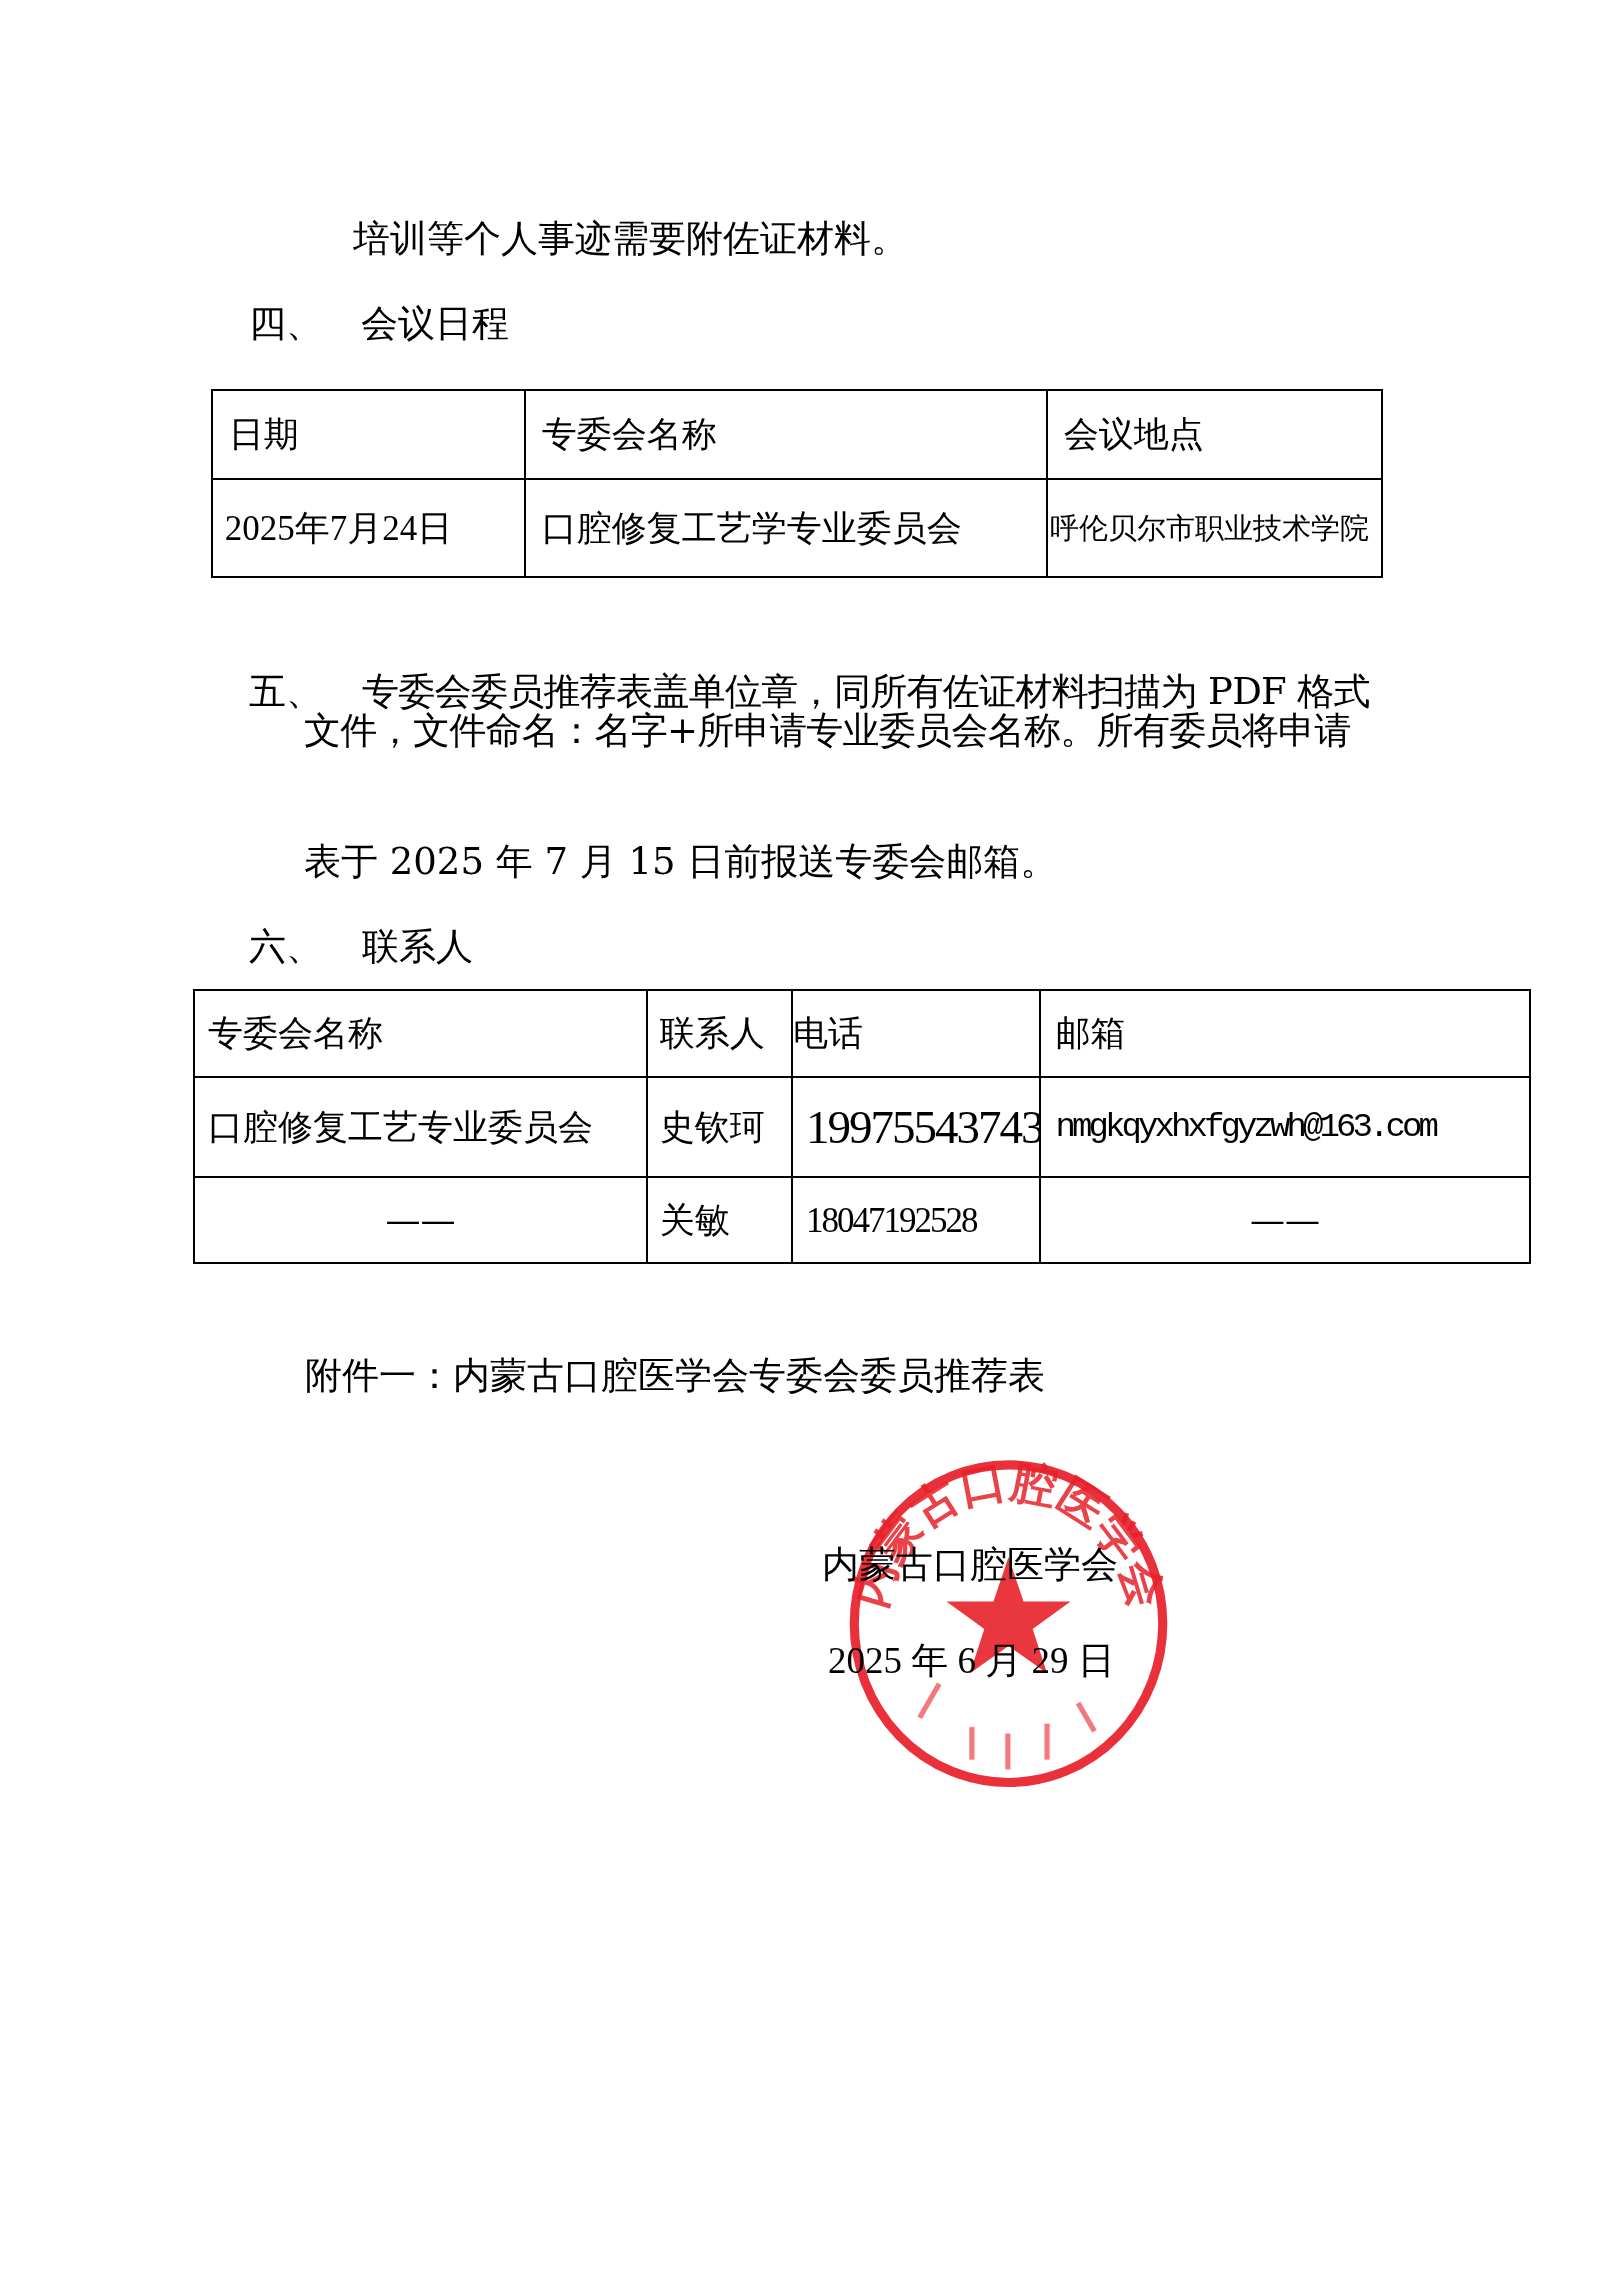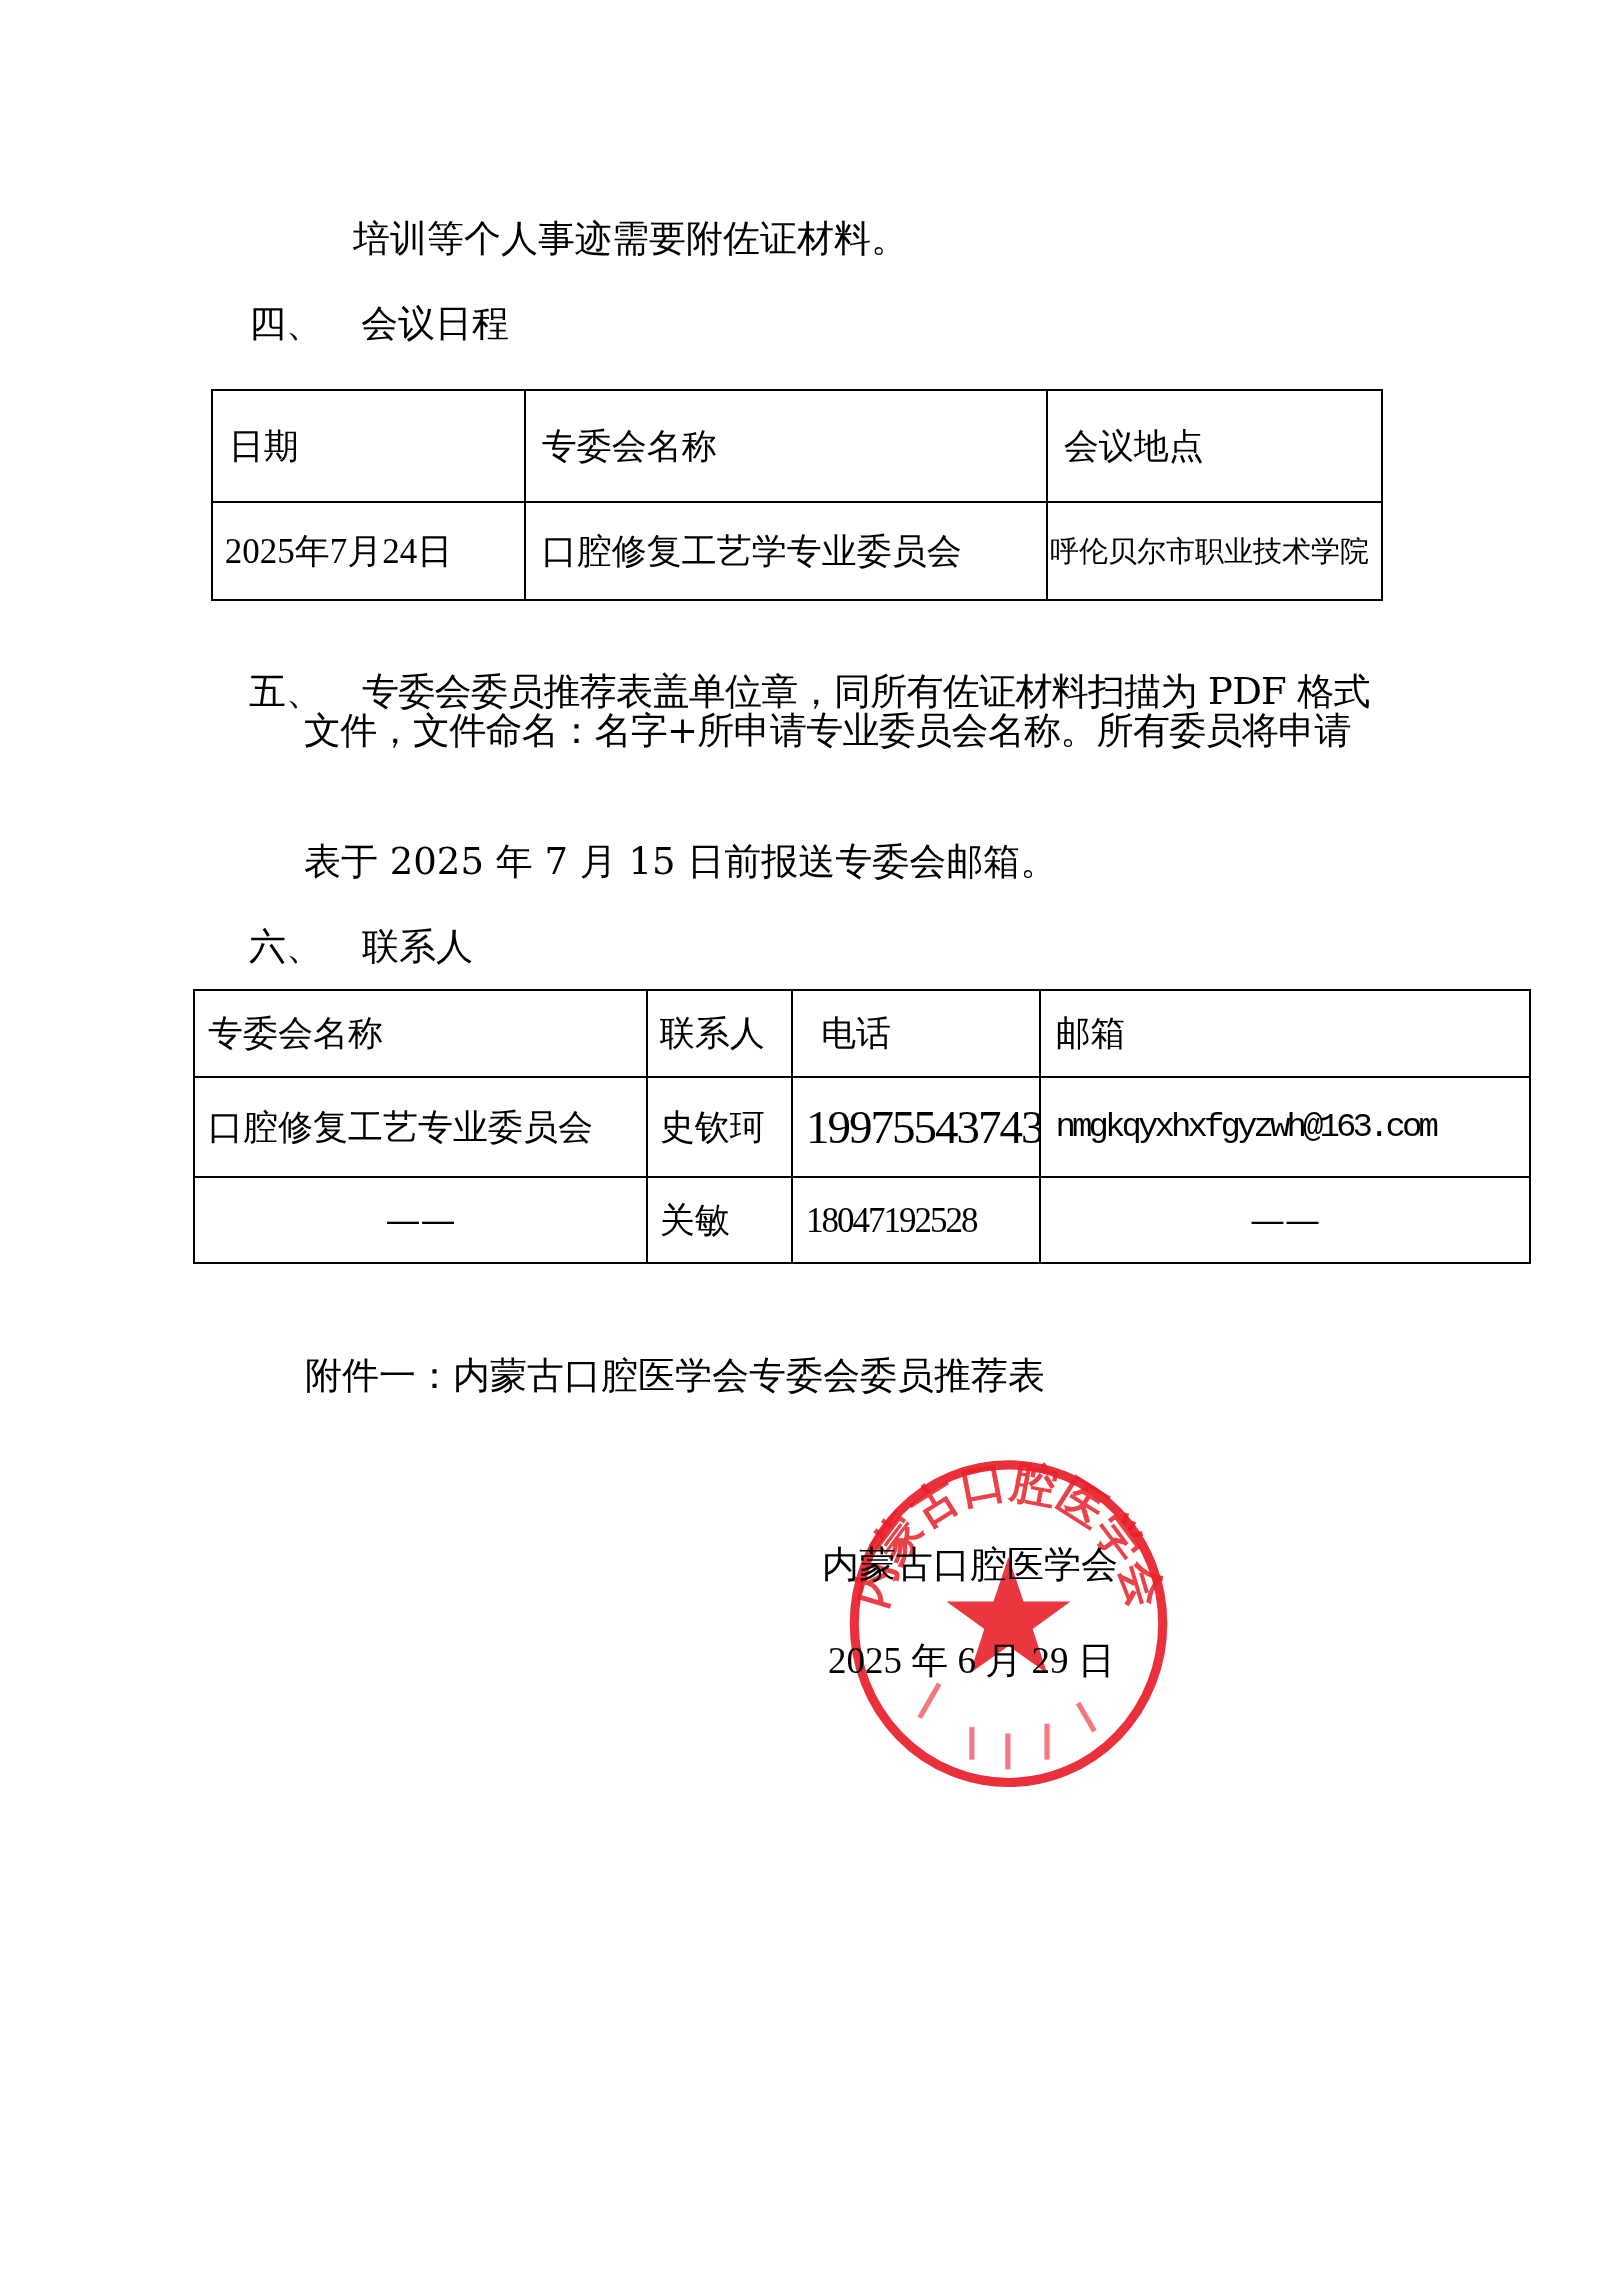--- a/index.html
+++ b/index.html
@@ -24,21 +24,21 @@
 <div class="line" style="left:249px; top:305px;">四、</div>
 <div class="line" style="left:361px; top:305px;">会议日程</div>
 
 <table class="tbl" style="left:211px; top:389px; width:1169px;">
   <colgroup>
       <col style="width:313px">
       <col style="width:522px">
       <col style="width:335px">
     </colgroup>
   <tbody>
-      <tr style="height:112px">
+      <tr style="height:89px">
     <td>日期</td>
     <td>专委会名称</td>
     <td>会议地点</td>
   </tr>
   <tr style="height:98px">
     <td class="num" style="padding-left:11.8px">2025年7月24日</td>
     <td>口腔修复工艺学专业委员会</td>
     <td class="small">呼伦贝尔市职业技术学院</td>
   </tr>
 </tbody>
@@ -56,21 +56,21 @@
   <colgroup>
       <col style="width:453px">
       <col style="width:145px">
       <col style="width:248px">
       <col style="width:490px">
     </colgroup>
   <tbody>
       <tr style="height:87px">
     <td style="padding-left:13px">专委会名称</td>
     <td style="padding-left:11.8px">联系人</td>
-    <td style="padding-left:28px">电话</td>
+    <td style="padding-left:0">电话</td>
     <td style="padding-left:14.4px">邮箱</td>
   </tr>
   <tr style="height:100px">
     <td style="padding-left:13px">口腔修复工艺专业委员会</td>
     <td style="padding-left:11.8px">史钦珂</td>
     <td class="num" style="padding-left:13px; font-size:47px; letter-spacing:-2px;">19975543743</td>
     <td class="mono" style="padding-left:14.4px">nmgkqyxhxfgyzwh@163.com</td>
   </tr>
   <tr style="height:86px">
     <td class="center">——</td>

